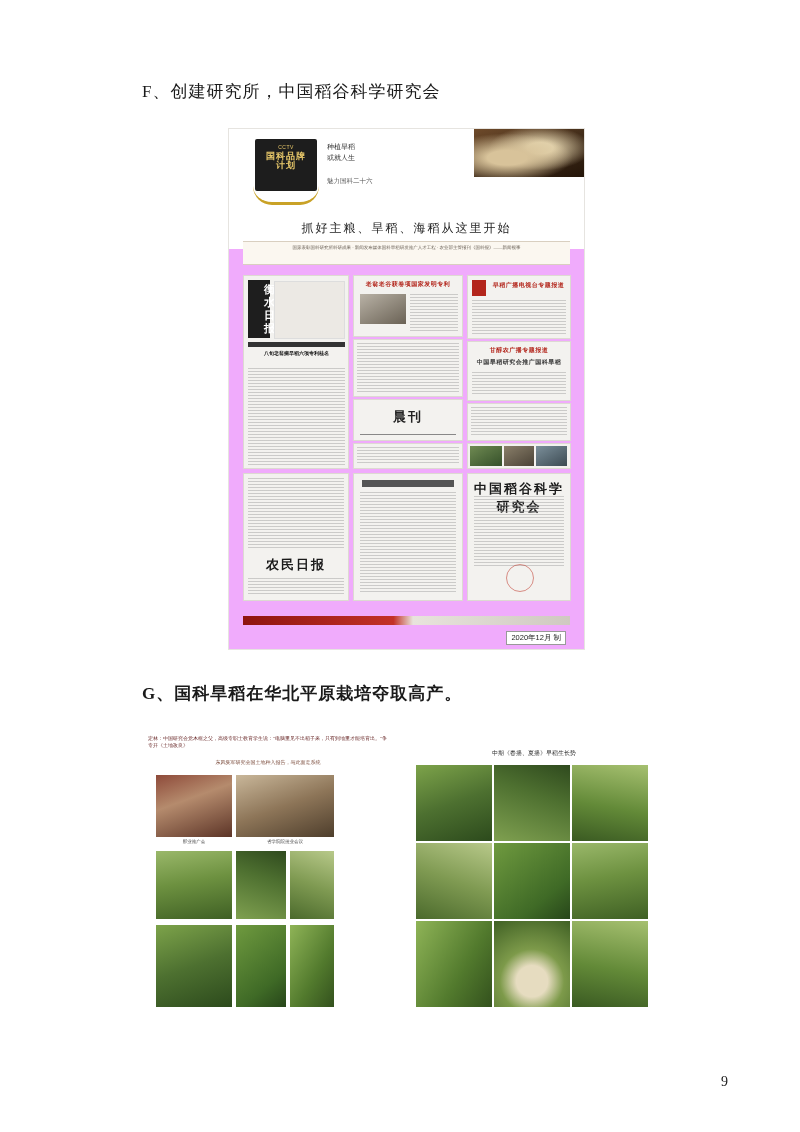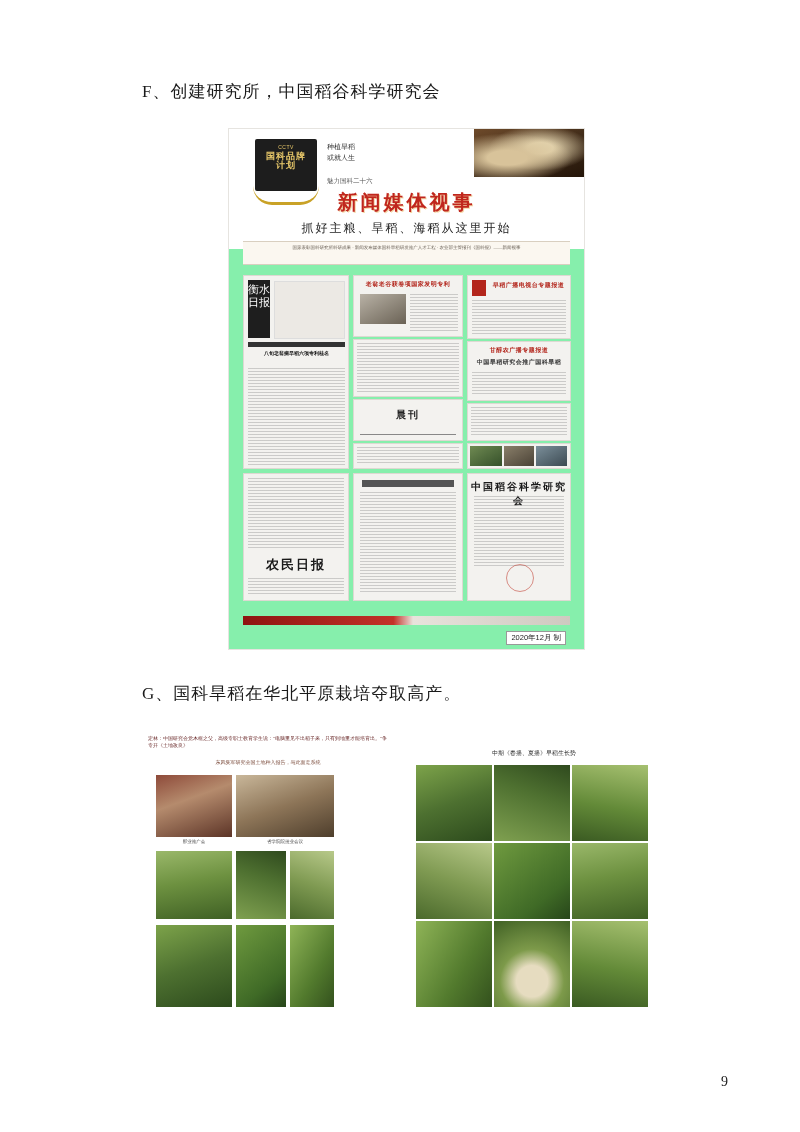--- a/index.html
+++ b/index.html
@@ -20,30 +20,30 @@
   .heading {
     position: absolute;
     left: 142px;
     font-size: 17px;
     letter-spacing: 1px;
     color: #1a1a1a;
     font-family: "Liberation Serif", serif;
     white-space: nowrap;
   }
   #heading-f { top: 80px; }
-  #heading-g { top: 682px; }
+  #heading-g { top: 682px; font-weight: bold; }
 
   
   .poster {
     position: absolute;
     left: 228px;
     top: 128px;
     width: 355px;
     height: 520px;
-    background: #86efac;
+    background: #f0abfc;
     border: 1px solid #e6e4e0;
     overflow: hidden;
   }
   .poster-top {
     position: relative;
     height: 120px;
     background: #ffffff;
   }
   .cctv-badge {
     position: absolute;
@@ -174,26 +174,27 @@
     position: absolute;
     background: linear-gradient(150deg, #7b8d5c, #4c6136);
   }
   .mast-vert {
     position: absolute;
     left: 4px; top: 4px;
     width: 22px; height: 58px;
     background: #1e1e1e;
     color: #fff;
     font-size: 11px;
-    font-weight: normal;
+    font-weight: bold;
     line-height: 13px;
     text-align: center;
     padding-top: 3px;
     box-sizing: border-box;
     letter-spacing: 0;
+    padding-left: 16px;
   }
   .red-title {
     color: #b3261c;
     font-size: 6px;
     font-weight: bold;
     text-align: center;
     letter-spacing: .5px;
   }
   .poster-footer-bar {
     position: absolute;
@@ -296,21 +297,20 @@
       <div class="cctv-arc"></div>
 
       <div class="slogan-1">
         <div>种植旱稻</div>
         <div>或就人生</div>
       </div>
       <div class="slogan-2">魅力国科二十六</div>
 
       <div class="rice-photo"></div>
 
-      <div class="poster-title">新闻媒体视事</div>
       <div class="poster-sub">抓好主粮、旱稻、海稻从这里开始</div>
       <div class="poster-banner">国家表彰国科研究所科研成果 · 新闻发布媒体国科旱稻研发推广人才工程 · 农业部主管报刊《国科报》——新闻视事</div>
     </div>
 
     <div class="poster-body">
 
       <div class="clip" style="left:4px; top:4px; width:104px; height:192px;">
         <div class="mast-vert">衡水日报</div>
         <div style="position:absolute;left:30px;top:5px;right:3px;height:56px;background:#ece9e4;border:1px solid #ddd;"></div>
         <div style="position:absolute;left:4px;top:66px;right:3px;height:5px;background:#333;"></div>
@@ -326,21 +326,21 @@
         <div style="position:absolute;left:56px;top:18px;right:4px;bottom:4px;">
             <div class="txt-lines" style="left:0;right:0;top:0;bottom:0;"></div>
           </div>
       </div>
 
       <div class="clip" style="left:114px; top:68px; width:108px; height:56px;">
         <div class="txt-lines"></div>
       </div>
 
       <div class="clip" style="left:114px; top:128px; width:108px; height:40px;">
-        <div class="clip-label" style="top:8px;font-size:10px;color:#222;text-align:center;">晨刊</div>
+        <div class="clip-label" style="top:8px;font-size:13px;color:#222;text-align:center;">晨刊</div>
         <div style="position:absolute;left:6px;right:6px;bottom:5px;height:1px;background:#888;"></div>
       </div>
 
       <div class="clip" style="left:114px; top:172px; width:108px; height:24px;">
         <div class="txt-lines"></div>
       </div>
 
       <div class="clip" style="left:228px; top:4px; width:102px; height:62px;">
         <div style="position:absolute;left:4px;top:4px;width:14px;height:16px;background:#b3261c;"></div>
         <div class="red-title" style="position:absolute;left:22px;right:3px;top:5px;">早稻广播电视台专题报道</div>
@@ -378,21 +378,21 @@
       </div>
 
       <div class="clip" style="left:114px; top:202px; width:108px; height:126px;">
         <div style="position:absolute;left:8px;top:6px;right:8px;height:7px;background:#555;"></div>
         <div style="position:absolute;left:6px;top:18px;right:6px;bottom:6px;">
             <div class="txt-lines" style="left:0;right:0;top:0;bottom:0;"></div>
           </div>
       </div>
 
       <div class="clip" style="left:228px; top:202px; width:102px; height:126px;">
-        <div class="clip-label" style="top:6px;font-size:10px;">中国稻谷科学研究会</div>
+        <div class="clip-label" style="top:6px;font-size:13px;">中国稻谷科学研究会</div>
         <div style="position:absolute;left:6px;top:22px;right:6px;height:70px;">
             <div class="txt-lines" style="left:0;right:0;top:0;bottom:0;"></div>
           </div>
         <div style="position:absolute;left:38px;bottom:8px;width:26px;height:26px;border:1px solid #c0392b;border-radius:50%;opacity:.55;"></div>
       </div>
 
     </div>
 
     <div class="poster-footer-bar"></div>
     <div class="poster-date">2020年12月 制</div>

